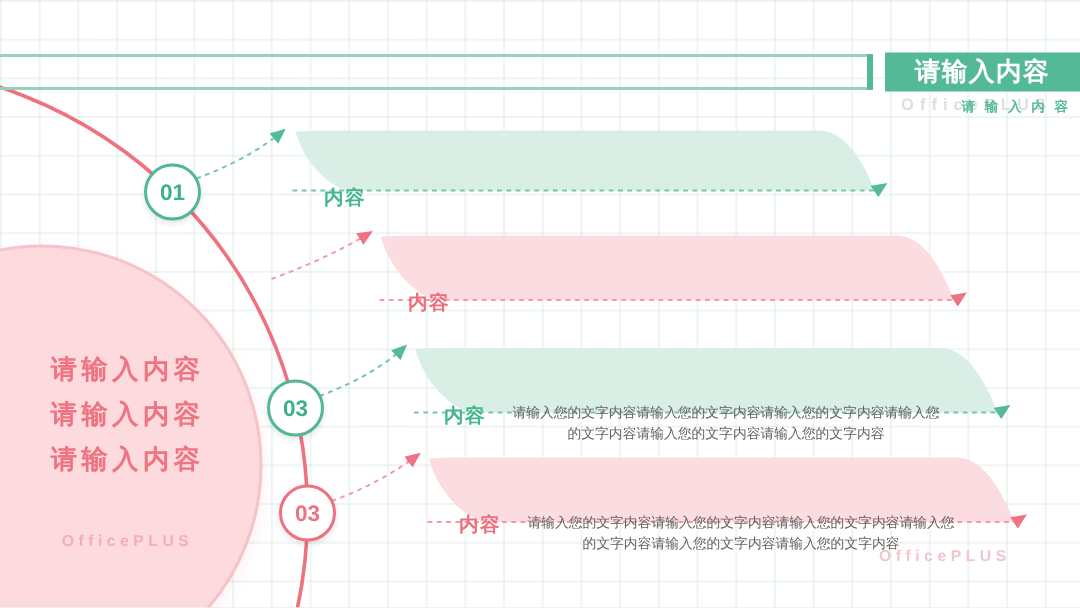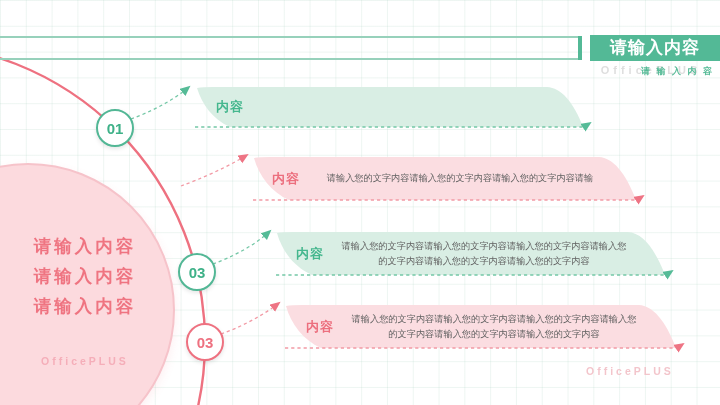--- a/index.html
+++ b/index.html
@@ -32,21 +32,21 @@
     color:#f5aeb9;font-size:10.5px;font-weight:bold;letter-spacing:3px;white-space:nowrap;}
   
   .badge{position:absolute;z-index:3;width:34px;height:34px;border-radius:50%;background:#fff;
     font-size:15px;font-weight:bold;display:flex;align-items:center;justify-content:center;
     box-shadow:0 2px 4px rgba(0,0,0,0.10);}
   .badge.teal{border:2.5px solid #52b795;color:#3eb188;}
   .badge.pink{border:2.5px solid #ee7180;color:#ee7180;}
   #badge1{left:96px;top:109px;} #badge2{left:146px;top:176px;}
   #badge3{left:178px;top:253px;} #badge4{left:186px;top:323px;}
   
-  .banner-content{position:absolute;z-index:3;display:flex;align-items:center;}
+  .banner-content{position:absolute;z-index:3;display:flex;margin-top:36px;}
   .banner-label{font-size:13px;font-weight:bold;letter-spacing:1px;white-space:nowrap;flex:0 0 auto;}
   .banner-label.teal{color:#45b78e;} .banner-label.pink{color:#ec6f7e;}
   .banner-text{width:296px;margin-left:12px;text-align:center;color:#616161;
     font-size:9.2px;line-height:14.4px;flex:0 0 auto;}
   .banner-text div{white-space:nowrap;}
   #bc1{left:216px;top:87px;height:40px;}
   #bc2{left:272px;top:157px;height:43px;}
   #bc3{left:296px;top:232px;height:43px;}
   #bc4{left:306px;top:305px;height:43px;}
   .wm-bottom{position:absolute;left:586px;top:365px;width:110px;z-index:2;
@@ -111,21 +111,20 @@
   <div id="badge4" class="badge pink">
     <span>03</span>
   </div>
 
   <div id="bc1" class="banner-content">
     <div class="banner-label teal">内容</div>
   </div>
   <div id="bc2" class="banner-content">
     <div class="banner-label pink">内容</div>
     <div class="banner-text">
-      <div>请输入您的文字内容请输入您的文字内容请输入您的文字内容请输</div>
     </div>
   </div>
   <div id="bc3" class="banner-content">
     <div class="banner-label teal">内容</div>
     <div class="banner-text">
       <div>请输入您的文字内容请输入您的文字内容请输入您的文字内容请输入您</div>
       <div>的文字内容请输入您的文字内容请输入您的文字内容</div>
     </div>
   </div>
   <div id="bc4" class="banner-content">

